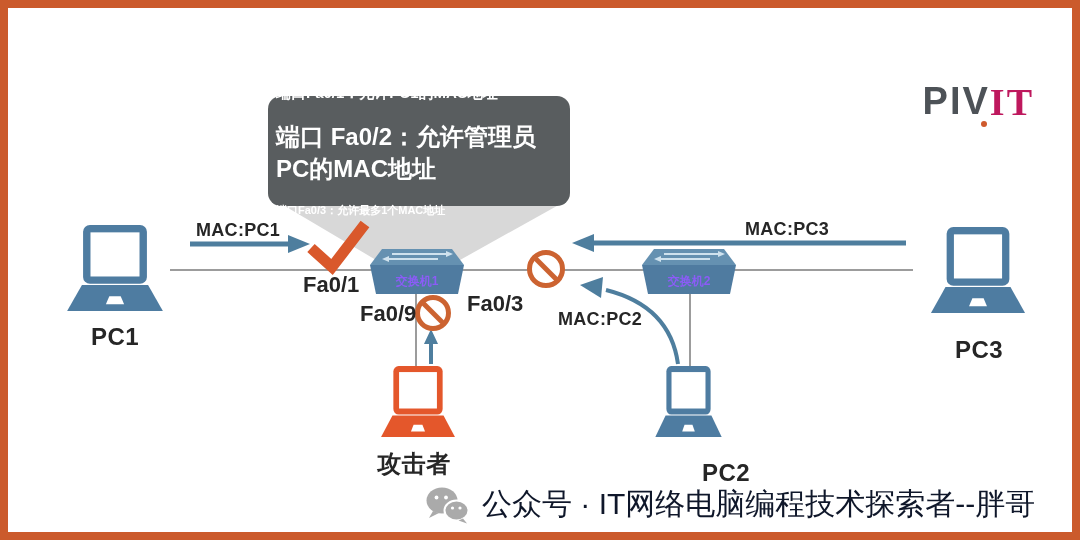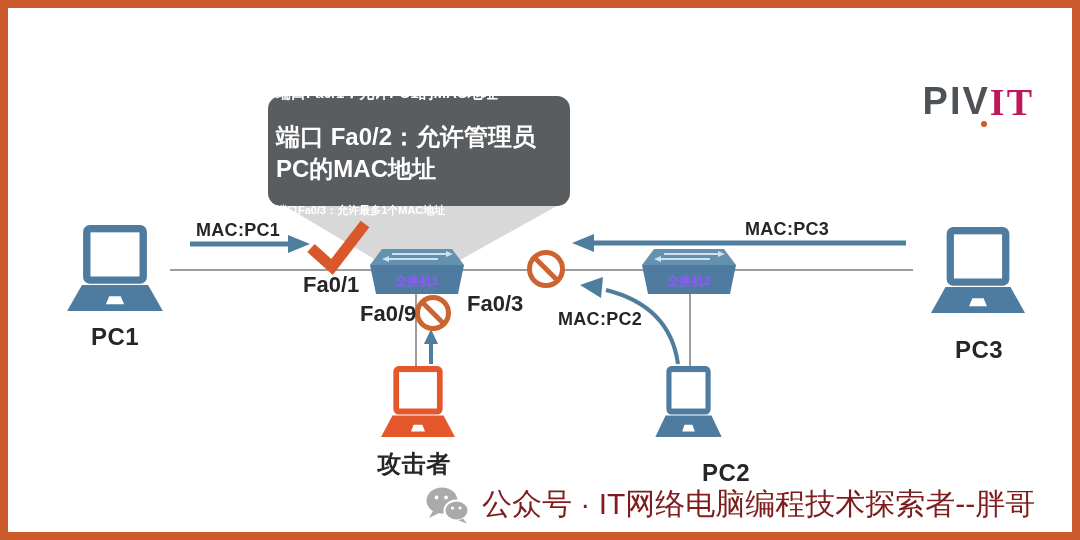--- a/index.html
+++ b/index.html
@@ -30,21 +30,21 @@
   
   .logo{position:absolute;right:38px;top:28px;font-size:38px;font-weight:600;
         letter-spacing:2px;color:#4d5257;z-index:5;display:flex;margin-top:44px;}
   .logo .orange{color:#be185d;position:relative;font-family:Liberation Serif, serif;}
   .logo .excl-wrap{position:relative;}
   .logo .excl-dot{position:absolute;left:-9px;bottom:-3px;width:6px;height:6px;
         border-radius:50%;background:#cf5a2d;}
   
   .watermark{position:absolute;left:416px;top:476px;display:flex;align-items:center;
         gap:12px;z-index:5;}
-  .watermark .wm-text{color:#7f1d1d;font-size:30px;font-weight:400;white-space:nowrap;}
+  .watermark .wm-text{color:#0f172a;font-size:30px;font-weight:400;white-space:nowrap;}
 </style>
 </head>
 <body>
 
 <div class="frame">
 
   <svg class="layer" viewBox="0 0 1080 540" xmlns="http://www.w3.org/2000/svg">
     <defs>
       <symbol id="laptop" viewBox="0 0 100 76" preserveAspectRatio="none">
         <rect x="22" y="0" width="56" height="52" rx="6" fill="currentColor"></rect>

